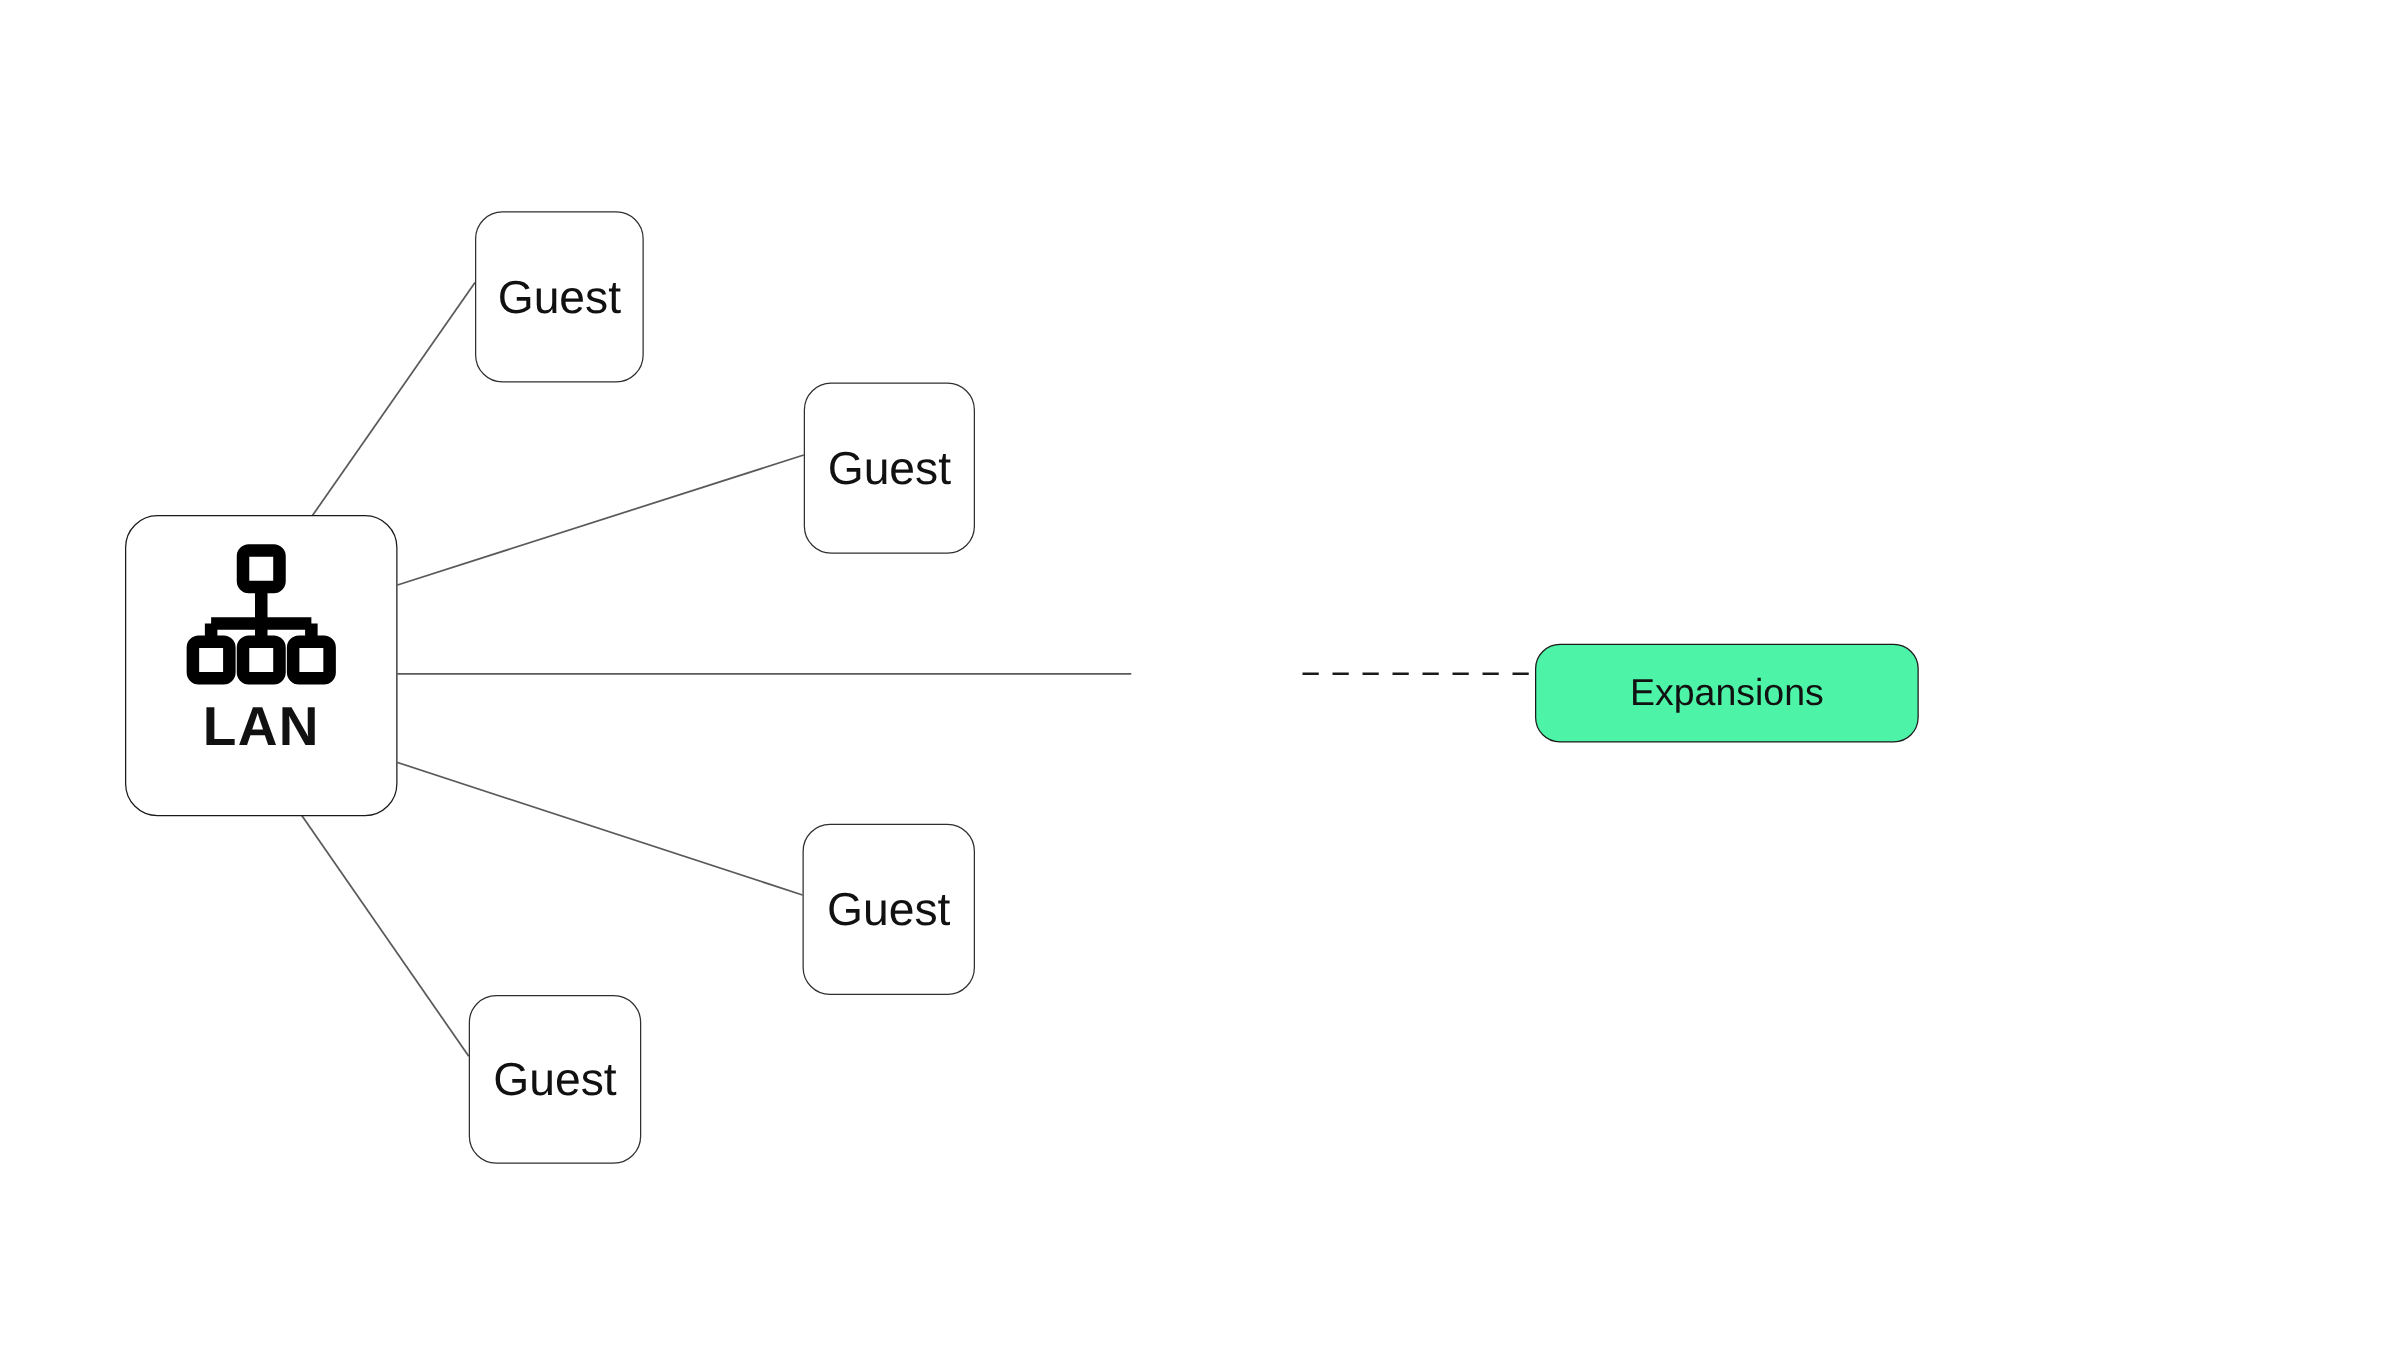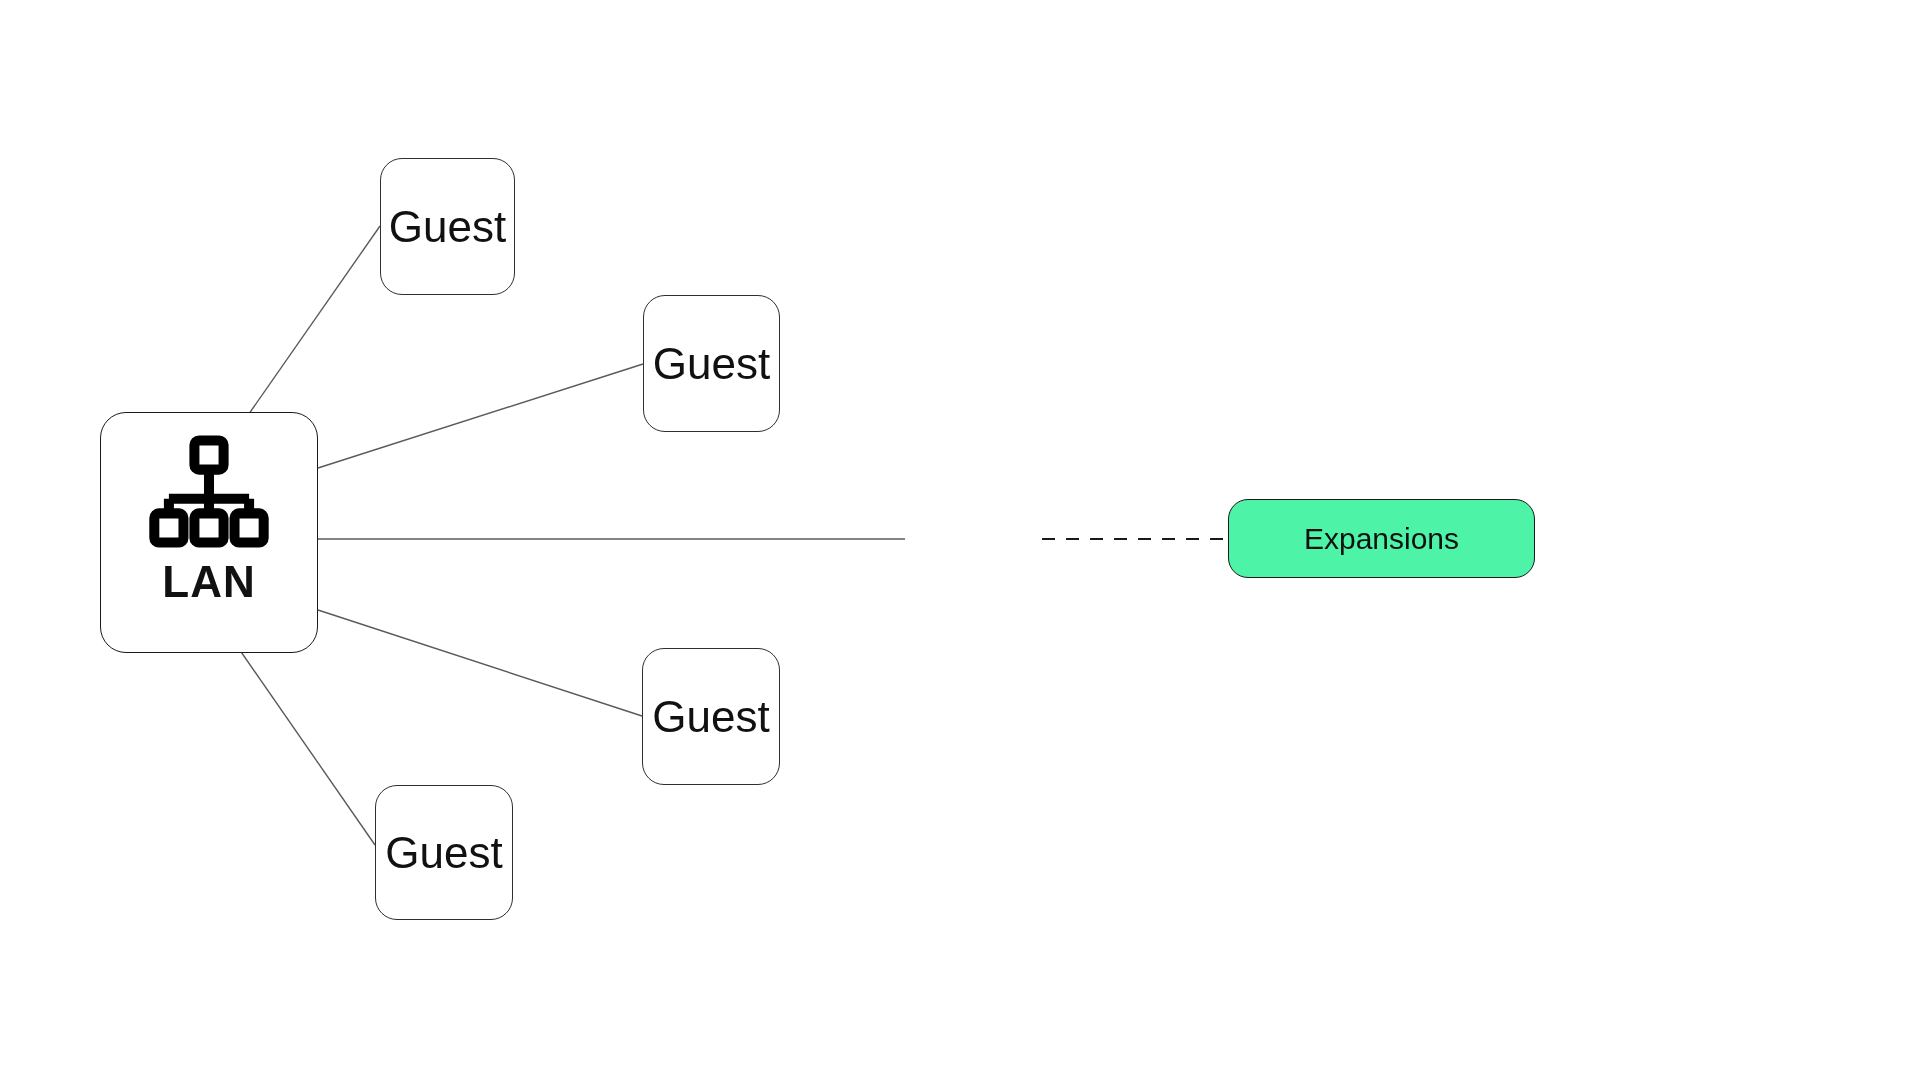--- a/index.html
+++ b/index.html
@@ -27,31 +27,33 @@
     box-sizing: border-box;
     display: flex;
     align-items: center;
     justify-content: center;
     background: #ffffff;
     color: #111111;
   }
   .node.kind-guest {
     border: 1.2px solid #2f2f2f;
     border-radius: 22px;
-    font-size: 44px;
+    font-size: 37px;
+    margin-top: 11px;
   }
   .node.kind-host {
     border: 1.6px solid #1a1a1a;
     border-radius: 28px;
     font-size: 40px;
   }
   .node.kind-expansions {
     border: 1.6px solid #1a1a1a;
     border-radius: 20px;
     font-size: 30px;
+    margin-top: 16px;
   }
   .node.kind-lan {
     border: 1.6px solid #1a1a1a;
     border-radius: 26px;
     flex-direction: column;
     justify-content: flex-start;
     padding-top: 22px;
   }
   .node.kind-lan .lan-label {
     font-size: 44px;

